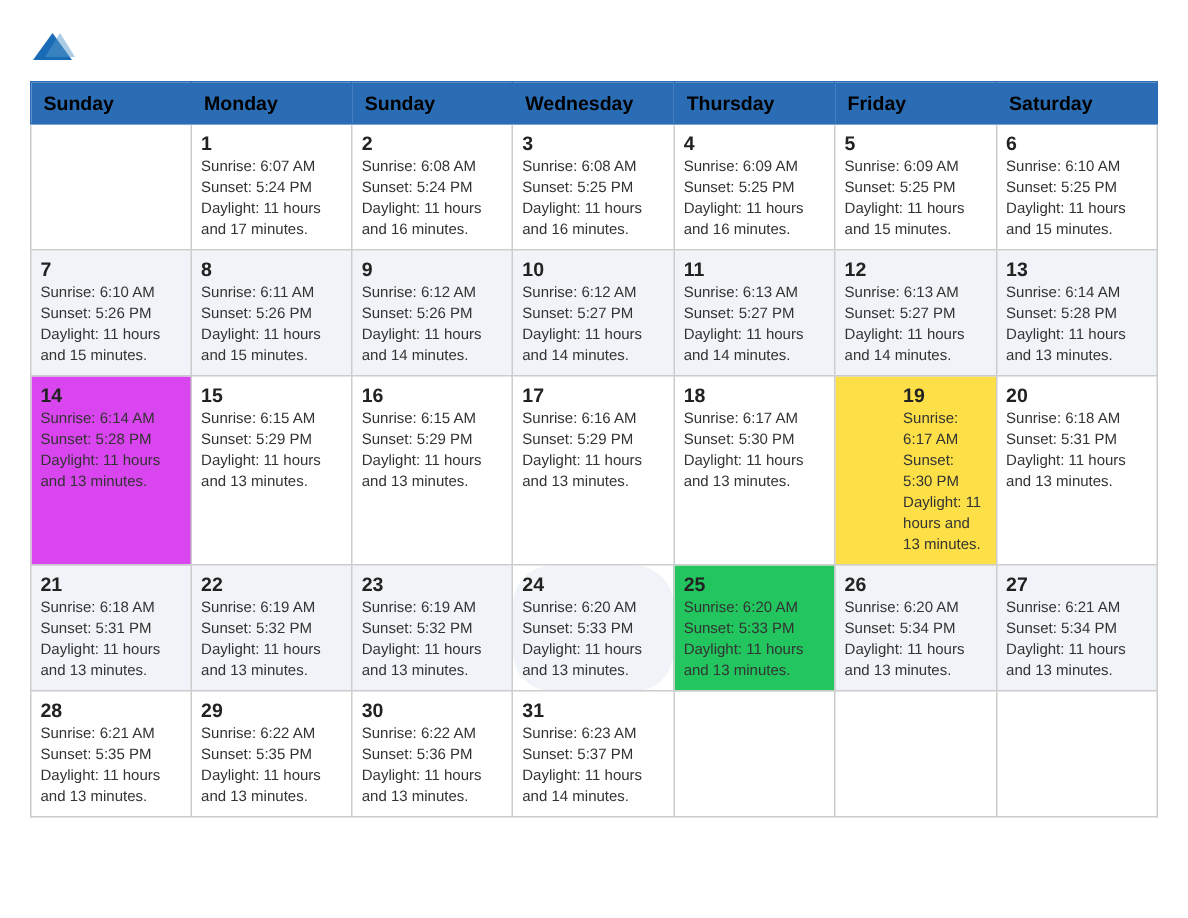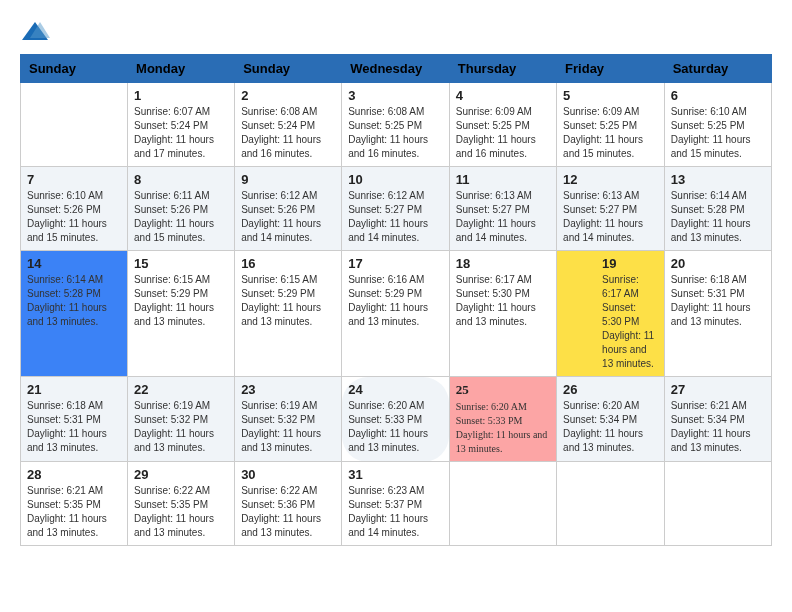--- a/index.html
+++ b/index.html
@@ -168,21 +168,21 @@
         <td style="background: rgb(240, 244, 248); margin-top: 47px;">
           <span class="day-num">12</span>
           <div class="day-info">Sunrise: 6:13 AM<br>Sunset: 5:27 PM<br>Daylight: 11 hours and 14 minutes.</div>
         </td>
         <td style="background: rgb(240, 244, 248);">
           <span class="day-num">13</span>
           <div class="day-info">Sunrise: 6:14 AM<br>Sunset: 5:28 PM<br>Daylight: 11 hours and 13 minutes.</div>
         </td>
       </tr>
       <tr>
-        <td style="background: #3b82f6;">
+        <td style="background: #d946ef;">
           <span class="day-num">14</span>
           <div class="day-info">Sunrise: 6:14 AM<br>Sunset: 5:28 PM<br>Daylight: 11 hours and 13 minutes.</div>
         </td>
         <td style="background: rgb(255, 255, 255);">
           <span class="day-num">15</span>
           <div class="day-info">Sunrise: 6:15 AM<br>Sunset: 5:29 PM<br>Daylight: 11 hours and 13 minutes.</div>
         </td>
         <td style="background: rgb(255, 255, 255);">
           <span class="day-num">16</span>
           <div class="day-info">Sunrise: 6:15 AM<br>Sunset: 5:29 PM<br>Daylight: 11 hours and 13 minutes.</div>
@@ -214,21 +214,21 @@
           <div class="day-info">Sunrise: 6:19 AM<br>Sunset: 5:32 PM<br>Daylight: 11 hours and 13 minutes.</div>
         </td>
         <td style="background: rgb(240, 244, 248);">
           <span class="day-num">23</span>
           <div class="day-info">Sunrise: 6:19 AM<br>Sunset: 5:32 PM<br>Daylight: 11 hours and 13 minutes.</div>
         </td>
         <td style="background: rgb(240, 244, 248); border-radius: 26px;">
           <span class="day-num">24</span>
           <div class="day-info">Sunrise: 6:20 AM<br>Sunset: 5:33 PM<br>Daylight: 11 hours and 13 minutes.</div>
         </td>
-        <td style="background: #fca5a5; font-family: Liberation Serif, serif;">
+        <td style="background: #22c55e;">
           <span class="day-num">25</span>
           <div class="day-info">Sunrise: 6:20 AM<br>Sunset: 5:33 PM<br>Daylight: 11 hours and 13 minutes.</div>
         </td>
         <td style="background: rgb(240, 244, 248);">
           <span class="day-num">26</span>
           <div class="day-info">Sunrise: 6:20 AM<br>Sunset: 5:34 PM<br>Daylight: 11 hours and 13 minutes.</div>
         </td>
         <td style="background: rgb(240, 244, 248);">
           <span class="day-num">27</span>
           <div class="day-info">Sunrise: 6:21 AM<br>Sunset: 5:34 PM<br>Daylight: 11 hours and 13 minutes.</div>

